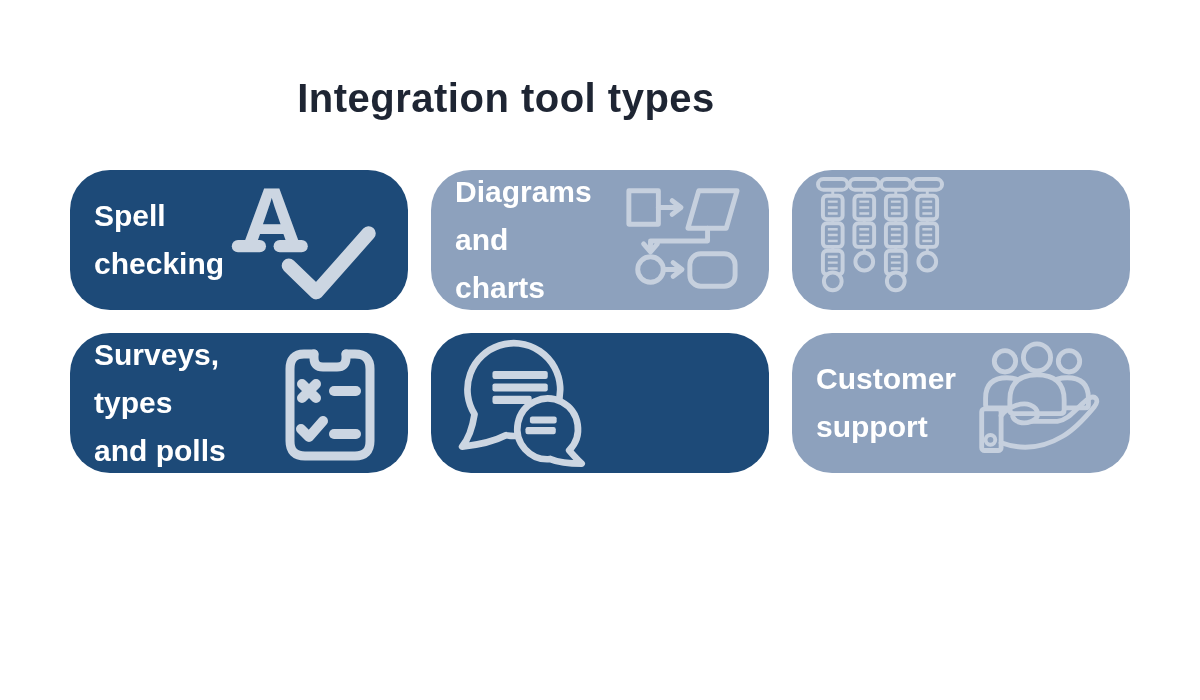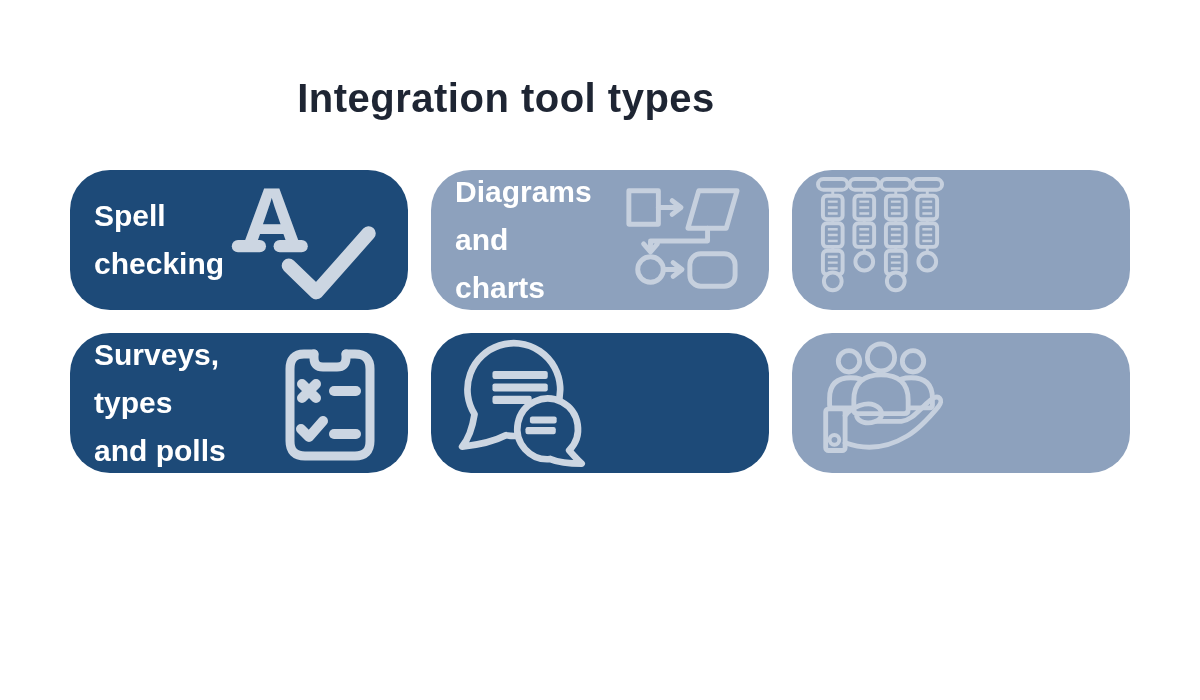--- a/index.html
+++ b/index.html
@@ -124,20 +124,22 @@
           <rect x="42" y="49" width="62" height="9" rx="2.5" fill="currentColor"></rect>
           <rect x="42" y="63" width="44" height="9" rx="2.5" fill="currentColor"></rect>
           <path d="M107 133.9 A34 34 0 1 1 128 124 C133 130 138 135 142 139 C130 139 117 138 107 133.9" fill="var(--dark-card)" stroke="currentColor" stroke-width="7.5" stroke-linecap="round" stroke-linejoin="round"></path>
           <rect x="84" y="86" width="30" height="8" rx="2.5" fill="currentColor"></rect>
           <rect x="79" y="98" width="34" height="8" rx="2.5" fill="currentColor"></rect>
         </svg>
       </div>
     </div>
 
     <div class="card light">
+      <div class="card-label">Customer
+support</div>
       <div class="icon">
         <svg width="130" height="124" viewBox="0 0 134 126" stroke-linecap="round" stroke-linejoin="round">
           <circle cx="34" cy="20" r="11" fill="var(--light-card)" stroke="currentColor" stroke-width="5"></circle>
           <circle cx="100" cy="20" r="11" fill="var(--light-card)" stroke="currentColor" stroke-width="5"></circle>
           <path d="M14 65 V58 Q14 37 36 37 Q58 37 58 58 V65 Q58 68 55 68 H17 Q14 68 14 65 Z" fill="var(--light-card)" stroke="currentColor" stroke-width="5"></path>
           <path d="M76 65 V58 Q76 37 98 37 Q120 37 120 58 V65 Q120 68 117 68 H79 Q76 68 76 65 Z" fill="var(--light-card)" stroke="currentColor" stroke-width="5"></path>
           <circle cx="67" cy="16" r="14" fill="var(--light-card)" stroke="currentColor" stroke-width="5"></circle>
           <path d="M39 70 V60 Q39 34 67 34 Q95 34 95 60 V70 Q95 74 91 74 H43 Q39 74 39 70 Z" fill="var(--light-card)" stroke="currentColor" stroke-width="5"></path>
           <rect x="10" y="69" width="20" height="43" rx="3" fill="none" stroke="currentColor" stroke-width="5"></rect>
           <circle cx="19" cy="101" r="5" fill="none" stroke="currentColor" stroke-width="4"></circle>

